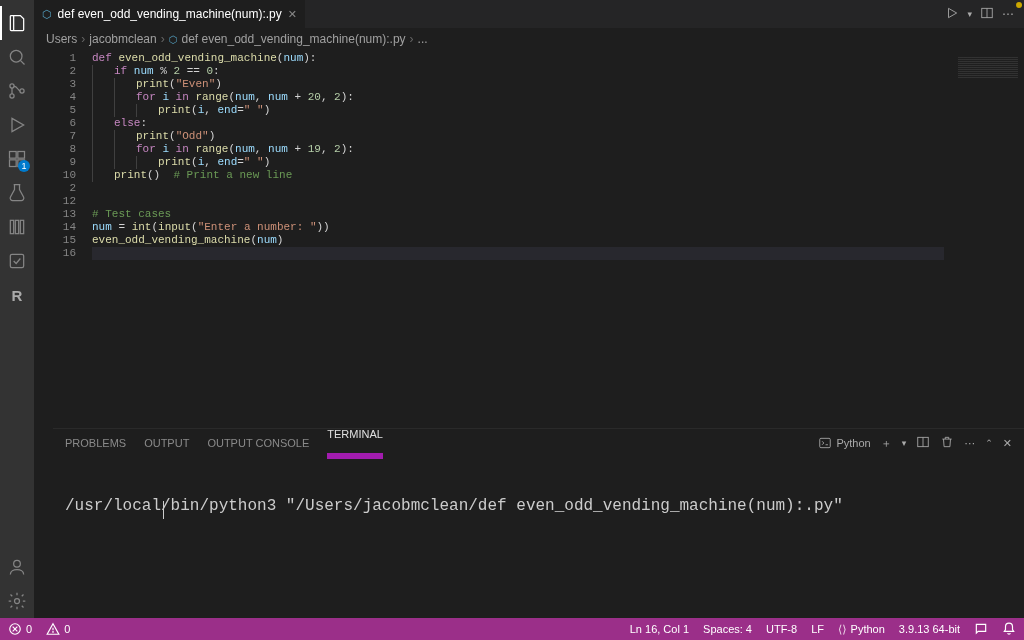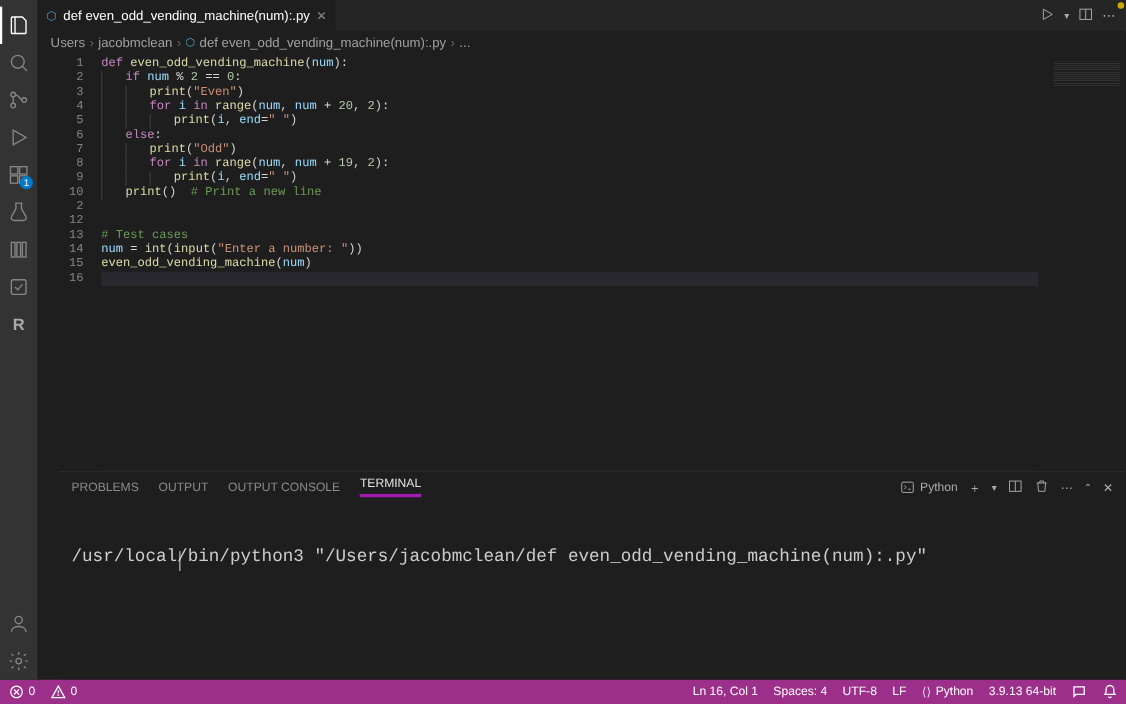--- a/index.html
+++ b/index.html
@@ -181,21 +181,21 @@
 .panel-tabs {
   height: 28px;
   display: flex;
   align-items: center;
   padding: 0 12px;
   gap: 18px;
   font-size: 11px;
   color: #8a8a8a;
 }
 .panel-tabs .ptab { cursor: pointer; }
-.panel-tabs .ptab.active { color: #e0e0e0; border-bottom: 3px solid #a21caf; padding-bottom: 3px; }
+.panel-tabs .ptab.active { color: #e0e0e0; border-bottom: 6px solid #a21caf; padding-bottom: 13px; }
 .panel-tabs .right { margin-left: auto; display: flex; align-items: center; gap: 10px; color: #aaa; }
 .term-badge { display: flex; align-items: center; gap: 4px; font-size: 11px; }
 .terminal-out {
   flex: 1;
   font-family: Menlo, Monaco, "Courier New", monospace;
   font-size: 16px;
   line-height: 13px;
   white-space: pre;
   padding: 4px 12px;
   color: #cccccc;

